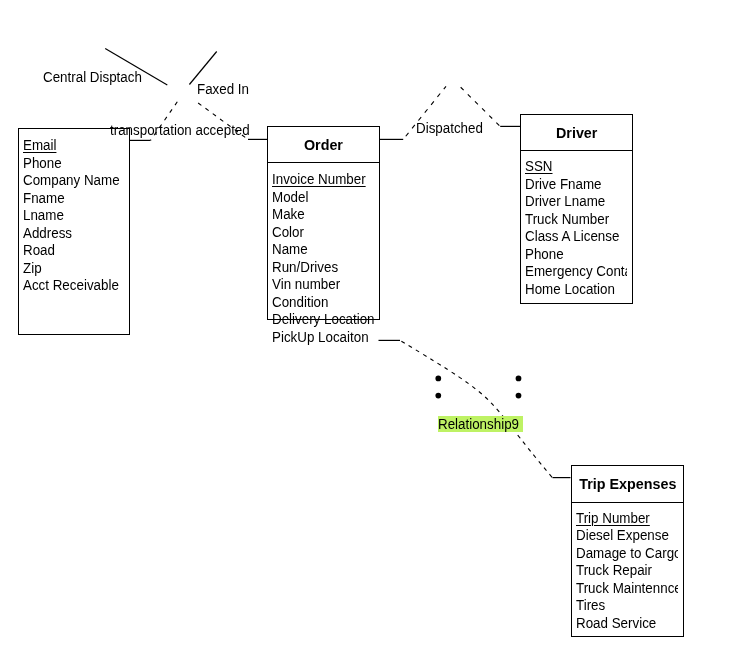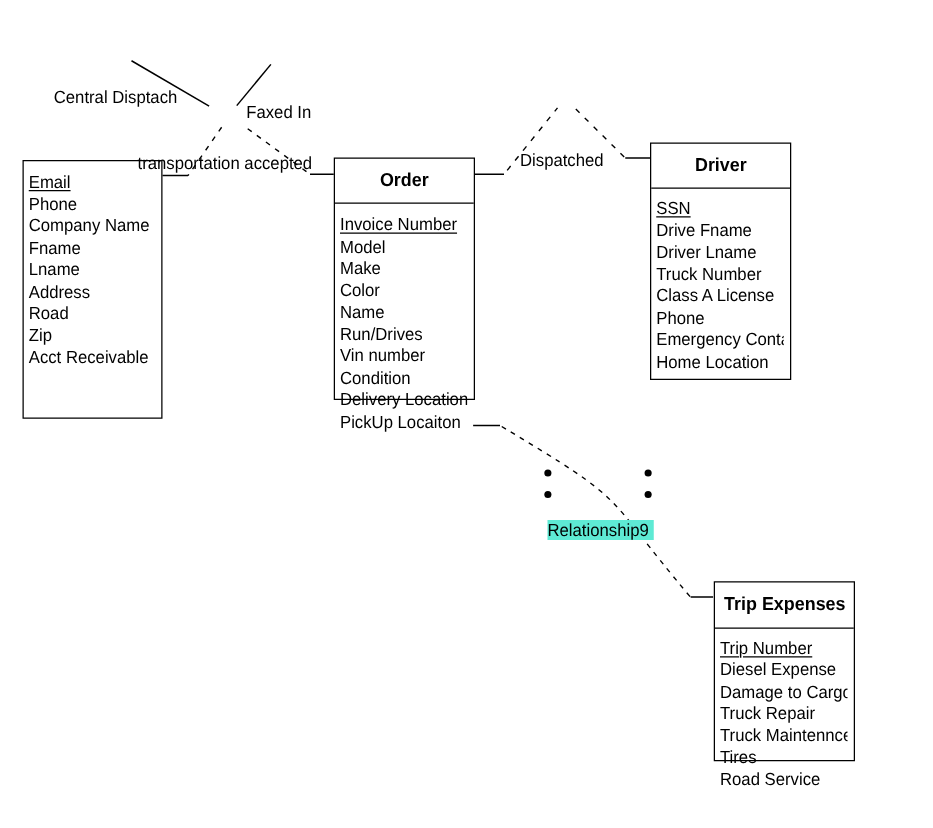--- a/index.html
+++ b/index.html
@@ -12,21 +12,21 @@
   .entity{position:absolute;border:1px solid #000000;background:#ffffff;box-sizing:border-box;}
   .ent-title{font-weight:bold;font-size:15px;text-align:center;display:flex;align-items:center;
              justify-content:center;border-bottom:1px solid #000000;box-sizing:border-box;}
   .ent-title > span{display:inline-block;transform:scaleX(0.955);}
   .ent-attrs{box-sizing:border-box;overflow:hidden;padding-right:5px;}
   .attr{font-size:14px;line-height:17.5px;white-space:nowrap;padding-left:4px;overflow:hidden;}
   .attr > span{display:inline-block;transform:scaleX(0.955);transform-origin:left center;}
   .attr.key > span{text-decoration:underline;text-underline-offset:1.5px;text-decoration-thickness:1px;}
   .lbl{position:absolute;font-size:14px;line-height:16px;white-space:nowrap;color:#000000;margin-top:36px;}
   .lbl > span{display:inline-block;transform:scaleX(0.955);transform-origin:left top;}
-  .lbl.selected{background:#5eead4;}
+  .lbl.selected{background:#bef264;}
 </style>
 </head>
 <body>
 
 <div id="canvas">
 
   <svg class="lines" viewBox="0 0 746 662">
     <path class="conn solid" stroke-width="1.2" d="M 128.5 140.4 L 150.5 140.4"></path>
     <path class="conn dashed" stroke-width="1.1" stroke-dasharray="4 5.2" stroke-dashoffset="-6.2" d="M 150.5 140.4 L 177.5 101.5"></path>
     <path class="conn solid" stroke-width="1.2" d="M 267.5 139.4 L 248 139.4"></path>
@@ -83,21 +83,21 @@
       <div class="attr"><span>Drive Fname</span></div>
       <div class="attr"><span>Driver Lname</span></div>
       <div class="attr"><span>Truck Number</span></div>
       <div class="attr"><span>Class A License</span></div>
       <div class="attr"><span>Phone</span></div>
       <div class="attr"><span>Emergency Contact</span></div>
       <div class="attr"><span>Home Location</span></div>
     </div>
   </div>
 
-  <div class="entity" style="left:571px;top:465px;width:113px;height:144px">
+  <div class="entity" style="left:571px;top:465px;width:113px;height:172px">
     <div class="ent-title" style="height:36.5px">
         <span>Trip Expenses</span>
       </div>
     <div class="ent-attrs" style="padding-top:7px">
       <div class="attr key"><span>Trip Number </span></div>
       <div class="attr"><span>Diesel Expense</span></div>
       <div class="attr"><span>Damage to Cargo</span></div>
       <div class="attr"><span>Truck Repair</span></div>
       <div class="attr"><span>Truck Maintennce</span></div>
       <div class="attr"><span>Tires</span></div>

